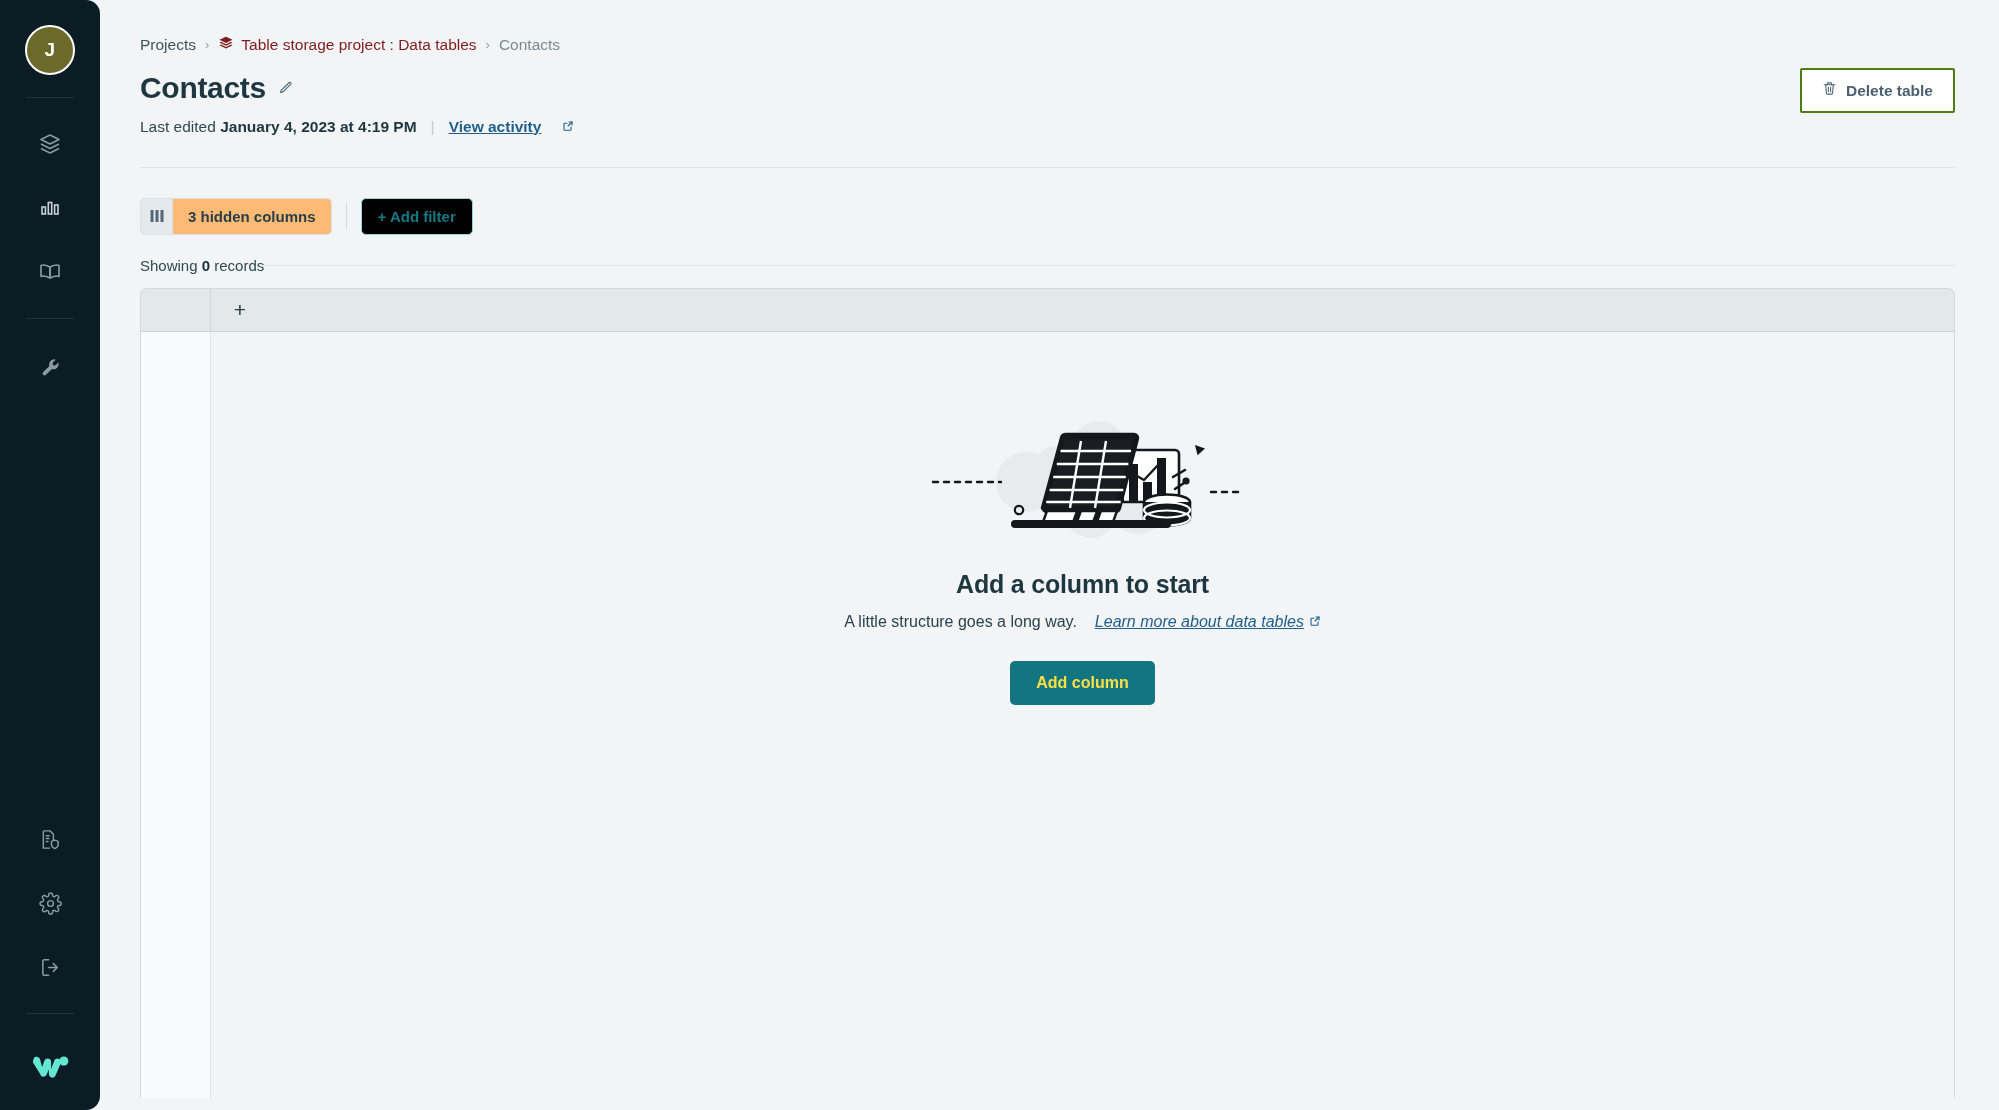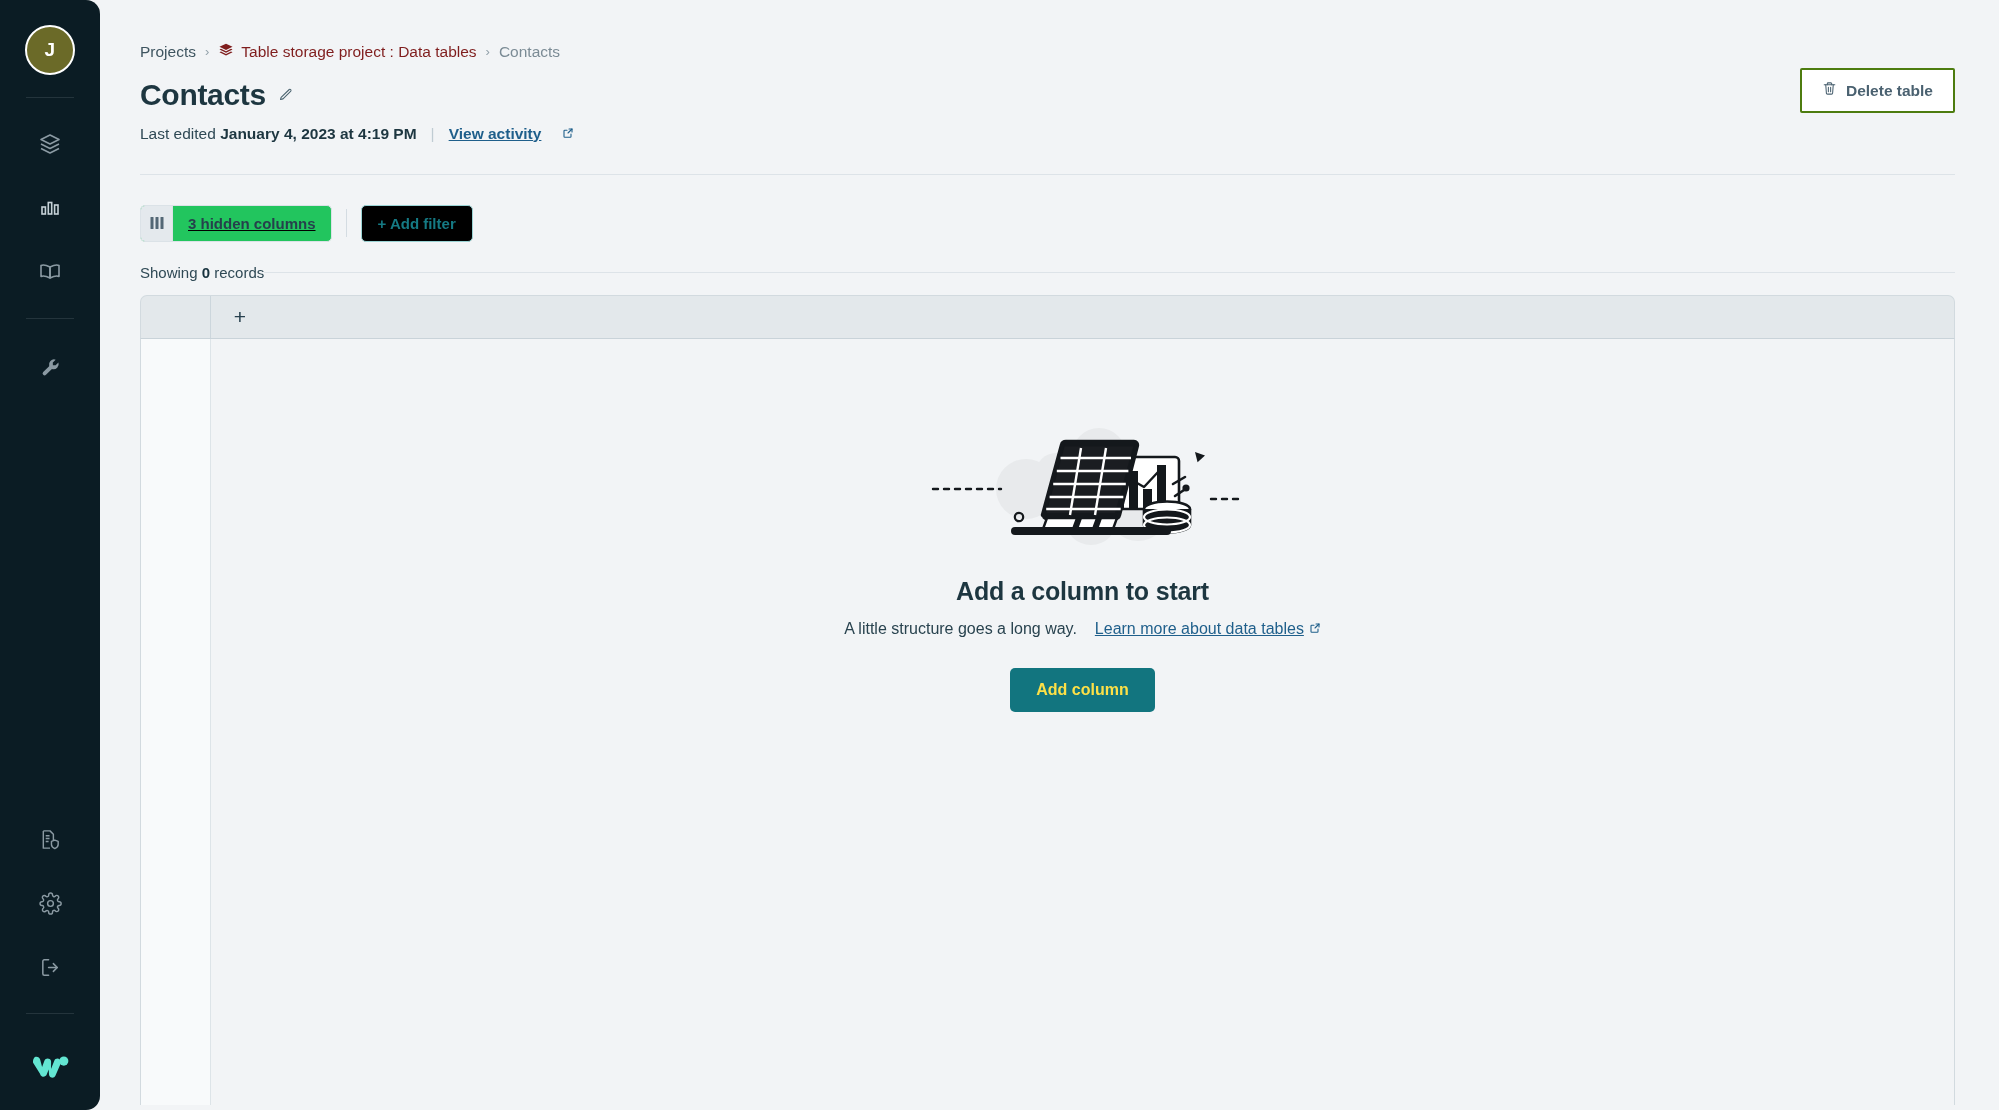--- a/index.html
+++ b/index.html
@@ -87,21 +87,21 @@
   .spacer { flex: 1 1 auto; }
   .logo {
     margin-top: 20px;
     color: #63e6d2;
   }
 
   
   .main {
     flex: 1 1 auto;
     min-width: 0;
-    padding: 12px 0 0 0;
+    padding: 5px 0 0 0;
     position: relative;
   }
   .main-inner {
     padding: 30px 44px 0 40px;
   }
 
   
   .breadcrumb {
     display: flex;
     align-items: center;
@@ -180,27 +180,26 @@
   
   .toolbar {
     display: flex;
     align-items: center;
     gap: 0px;
     margin-top: 30px;
   }
   .hidden-cols {
     display: inline-flex;
     align-items: stretch;
-    background: #22c55e;
+    background: #fdba74;
     border: 1px solid #dbe2e7;
     border-radius: 5px;
     overflow: hidden;
     cursor: pointer;
     height: 37px;
-    text-decoration: underline;
   }
   .hidden-cols .ico-box {
     width: 32px;
     background: #e4e9ed;
     display: flex;
     align-items: center;
     justify-content: center;
     color: #536775;
     border-right: 1px solid #dbe2e7;
   }
@@ -339,20 +338,21 @@
     display: flex;
     align-items: center;
     gap: 18px;
   }
   .empty-sub a {
     color: #1f5f8b;
     text-decoration: underline;
     display: inline-flex;
     align-items: center;
     gap: 5px;
+    font-style: italic;
   }
   .add-col-btn {
     background: #12757f;
     color: #fde047;
     border: none;
     border-radius: 5px;
     padding: 13px 26px;
     font-size: 16px;
     font-weight: bold;
     cursor: pointer;

